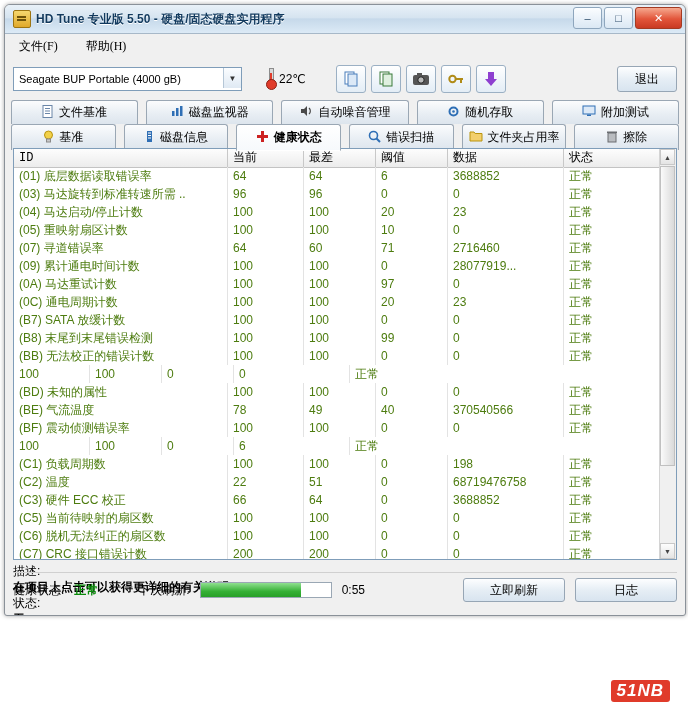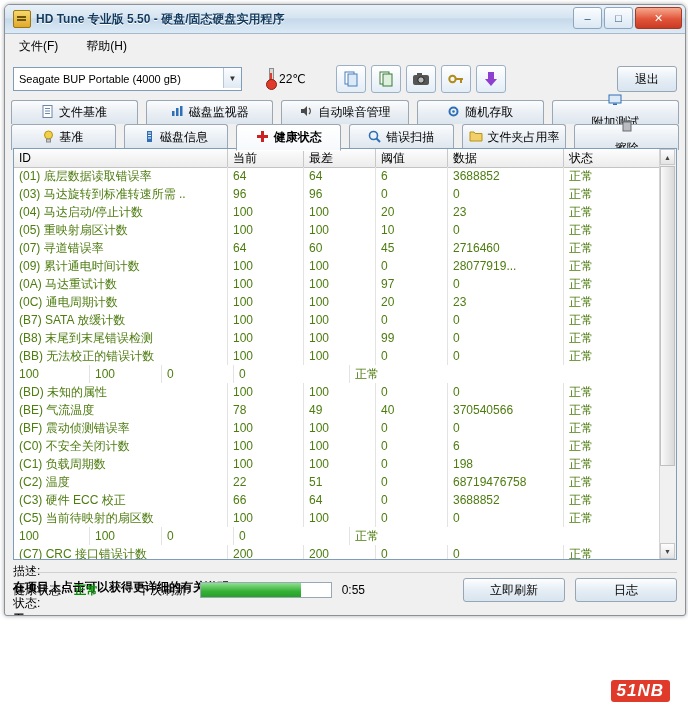--- a/index.html
+++ b/index.html
@@ -53,21 +53,21 @@
     background:linear-gradient(to bottom,#f6a98f,#e2553a 55%,#c93a23);
     border:1px solid #a33a22;color:#fff;
   }
   
   .menubar{
     height:24px;display:flex;align-items:center;
     padding-left:10px;gap:20px;
     background:#f0f0f0;
     font-size:12px;color:#000;
   }
-  .menubar span{padding:2px 4px;}
+  .menubar span{padding:2px 4px;font-family:Liberation Serif, serif;}
   
   .toolbar{
     height:42px;display:flex;align-items:center;
     padding:0 8px;gap:8px;
     background:#f0f0f0;
   }
   .drive-select{
     width:222px;height:22px;
     background:#ffffff;
     border:1px solid #7f9db9;
@@ -114,21 +114,21 @@
     flex:1;
     border:1px solid #9aa7b4;
     border-bottom:none;
     background:linear-gradient(to bottom,#fbfcfd,#e7edf3 60%,#dde5ed);
     display:flex;align-items:center;justify-content:center;gap:5px;
     font-size:12px;color:#000;
     margin-right:8px;
     border-radius:3px 3px 0 0;
     position:relative;
   }
-  .tab:last-child{margin-right:0;flex-direction:column;}
+  .tab:last-child{margin-right:0;}
   .tab.active{
     background:linear-gradient(to bottom,#ffffff,#f6f9fc);
     border-bottom:1px solid #ffffff;
     font-weight:bold;
     z-index:2;
   }
   .tab-row.row2 .tab{height:25px;align-items:center;}
   
   .table-area{
     margin:0 8px;
@@ -136,20 +136,21 @@
     background:#ffffff;
     height:410px;
     position:relative;
     overflow:hidden;
   }
   .thead{
     display:flex;height:18px;
     background:linear-gradient(to bottom,#fdfdfd,#ececec);
     border-bottom:1px solid #c3c3c3;
     font-size:12px;
+    font-family:Liberation Mono, monospace;
   }
   .thead div{
     border-right:1px solid #c8c8c8;
     padding-left:5px;line-height:18px;color:#000;
     box-sizing:border-box;
   }
   .c-id{width:214px;}
   .c-cur{width:76px;}
   .c-worst{width:72px;}
   .c-thr{width:72px;}
@@ -440,21 +441,21 @@
           <div class="c-cur">100</div>
           <div class="c-worst">100</div>
           <div class="c-thr">10</div>
           <div class="c-data">0</div>
           <div class="c-status">正常</div>
         </div>
         <div class="trow">
           <div class="c-id">(07) 寻道错误率</div>
           <div class="c-cur">64</div>
           <div class="c-worst">60</div>
-          <div class="c-thr">45</div>
+          <div class="c-thr">71</div>
           <div class="c-data">2716460</div>
           <div class="c-status">正常</div>
         </div>
         <div class="trow">
           <div class="c-id">(09) 累计通电时间计数</div>
           <div class="c-cur">100</div>
           <div class="c-worst">100</div>
           <div class="c-thr">0</div>
           <div class="c-data">28077919...</div>
           <div class="c-status">正常</div>
@@ -524,21 +525,20 @@
         </div>
         <div class="trow">
           <div class="c-id">(BF) 震动侦测错误率</div>
           <div class="c-cur">100</div>
           <div class="c-worst">100</div>
           <div class="c-thr">0</div>
           <div class="c-data">0</div>
           <div class="c-status">正常</div>
         </div>
         <div class="trow">
-          <div class="c-id">(C0) 不安全关闭计数</div>
           <div class="c-cur">100</div>
           <div class="c-worst">100</div>
           <div class="c-thr">0</div>
           <div class="c-data">6</div>
           <div class="c-status">正常</div>
         </div>
         <div class="trow">
           <div class="c-id">(C1) 负载周期数</div>
           <div class="c-cur">100</div>
           <div class="c-worst">100</div>
@@ -564,20 +564,21 @@
         </div>
         <div class="trow">
           <div class="c-id">(C5) 当前待映射的扇区数</div>
           <div class="c-cur">100</div>
           <div class="c-worst">100</div>
           <div class="c-thr">0</div>
           <div class="c-data">0</div>
           <div class="c-status">正常</div>
         </div>
         <div class="trow">
+          <div class="c-id">(C6) 脱机无法纠正的扇区数</div>
           <div class="c-cur">100</div>
           <div class="c-worst">100</div>
           <div class="c-thr">0</div>
           <div class="c-data">0</div>
           <div class="c-status">正常</div>
         </div>
         <div class="trow">
           <div class="c-id">(C7) CRC 接口错误计数</div>
           <div class="c-cur">200</div>
           <div class="c-worst">200</div>

